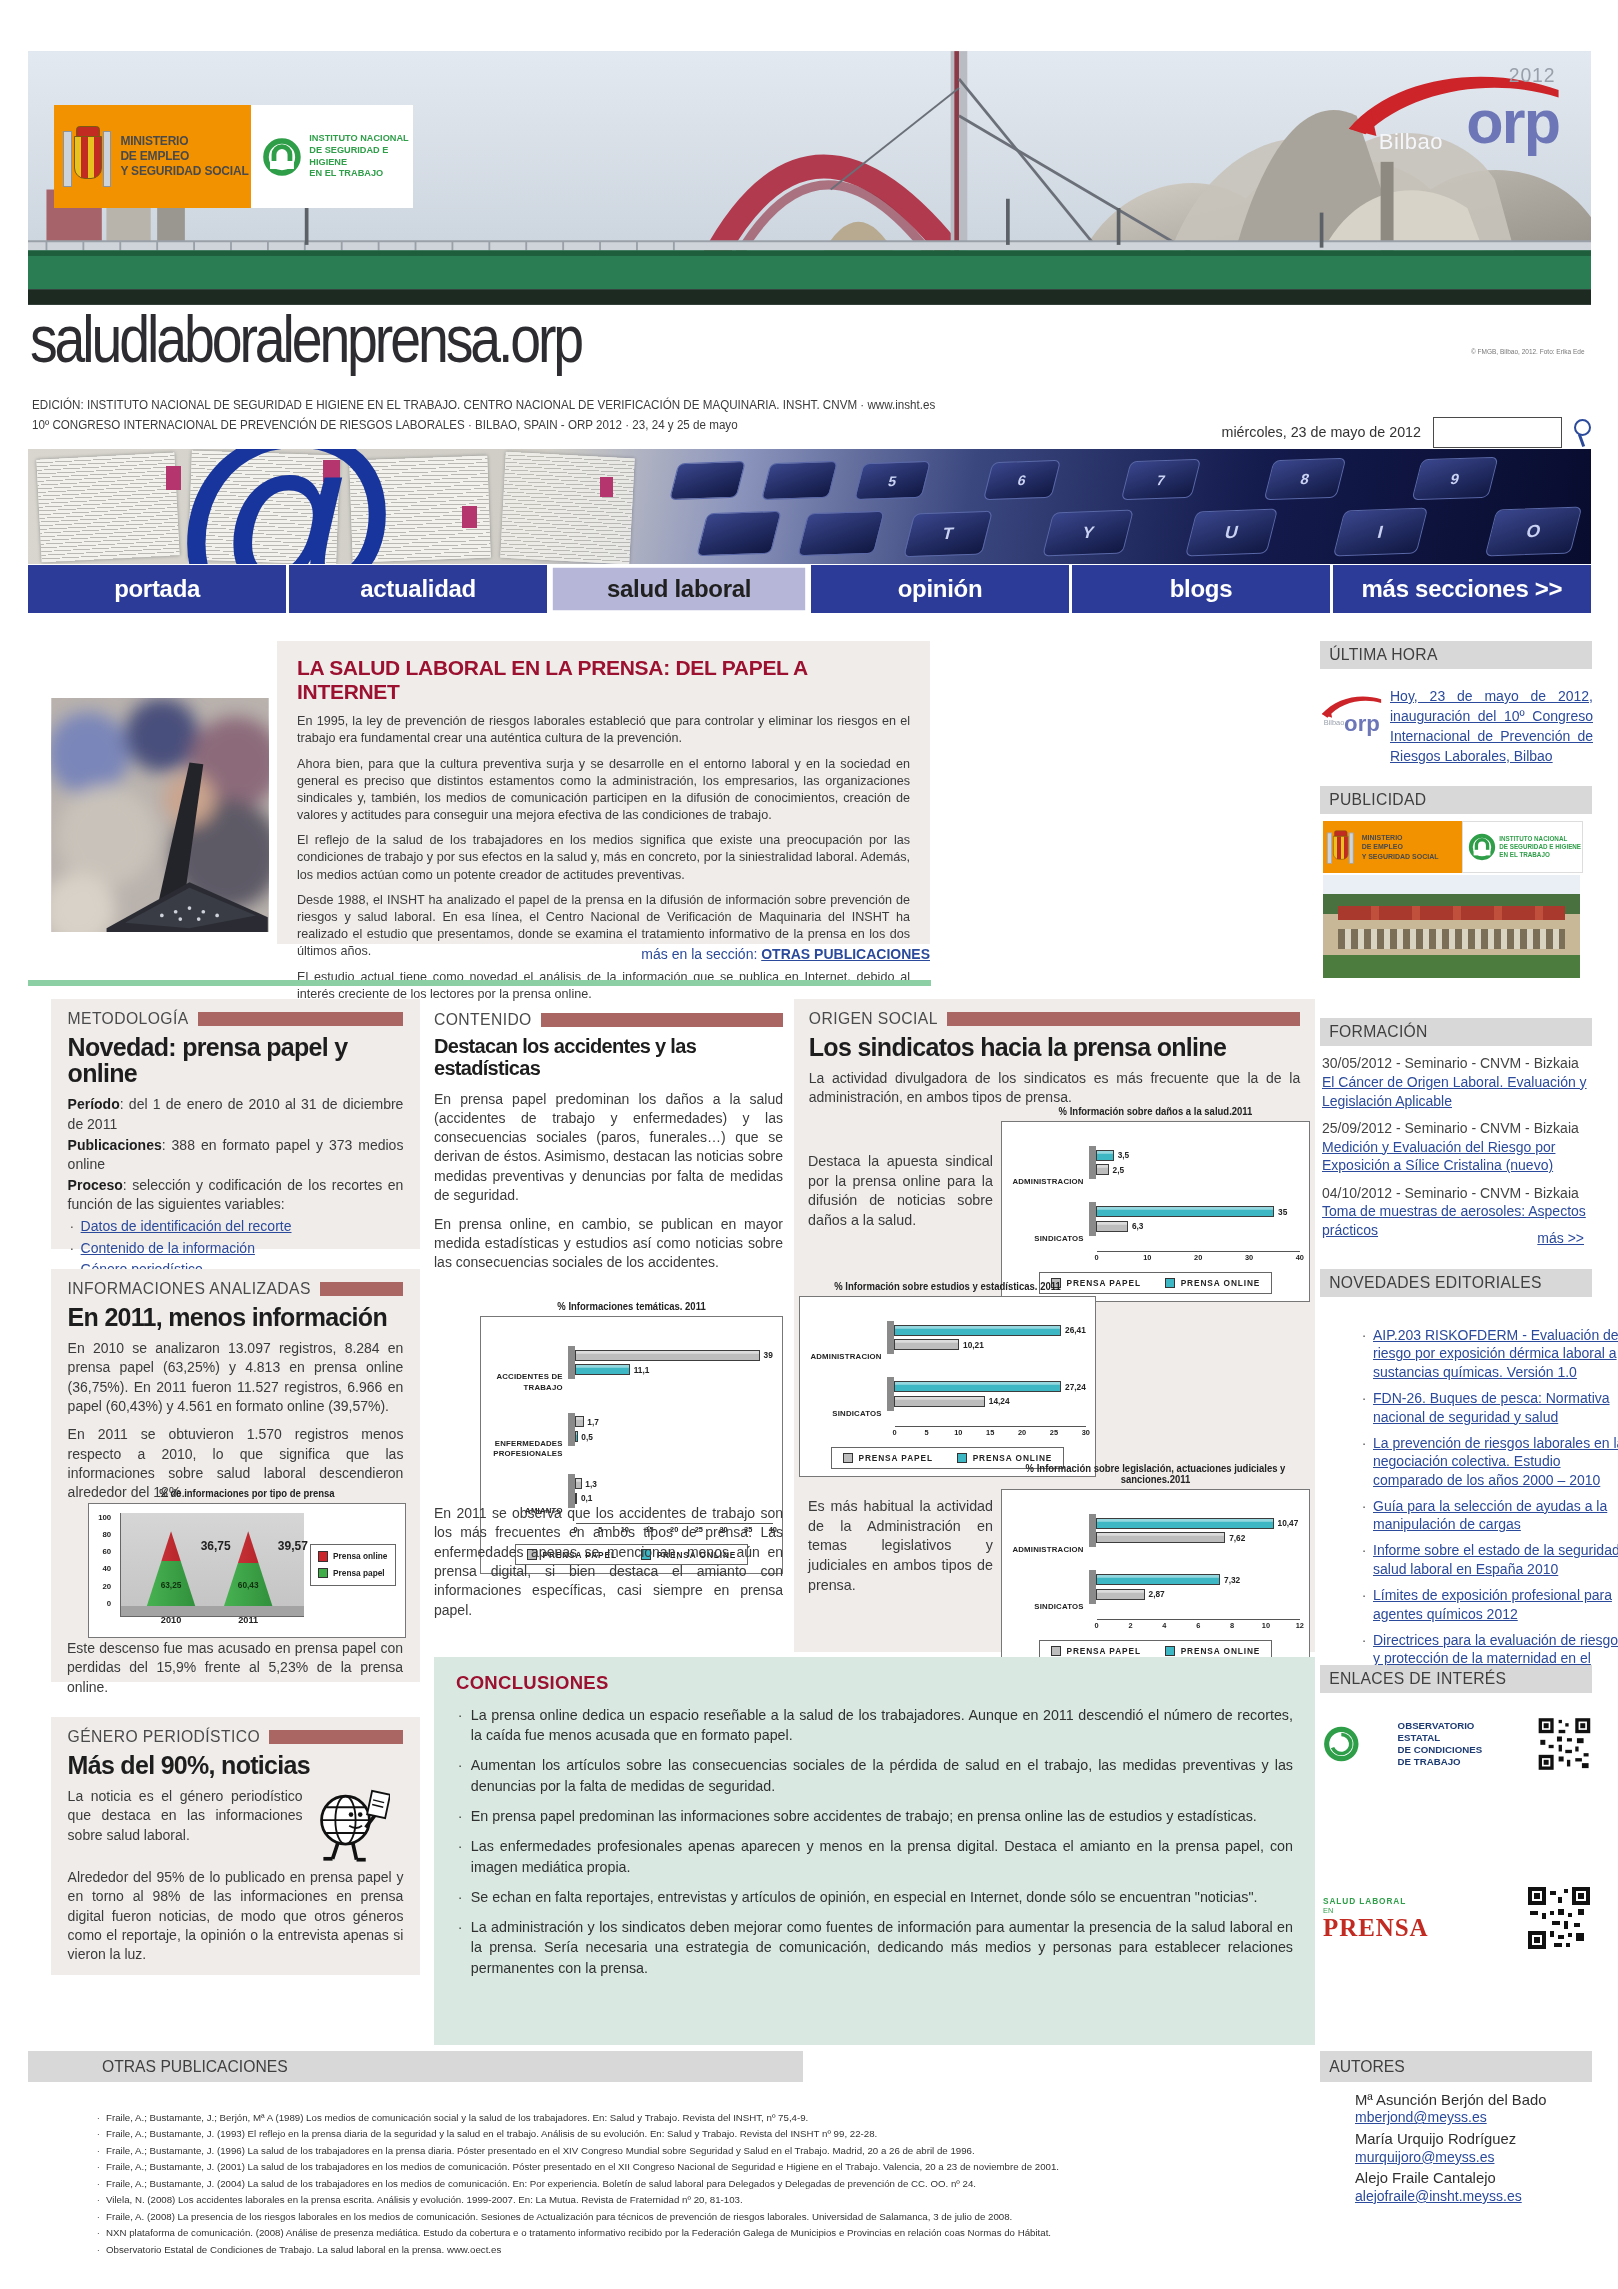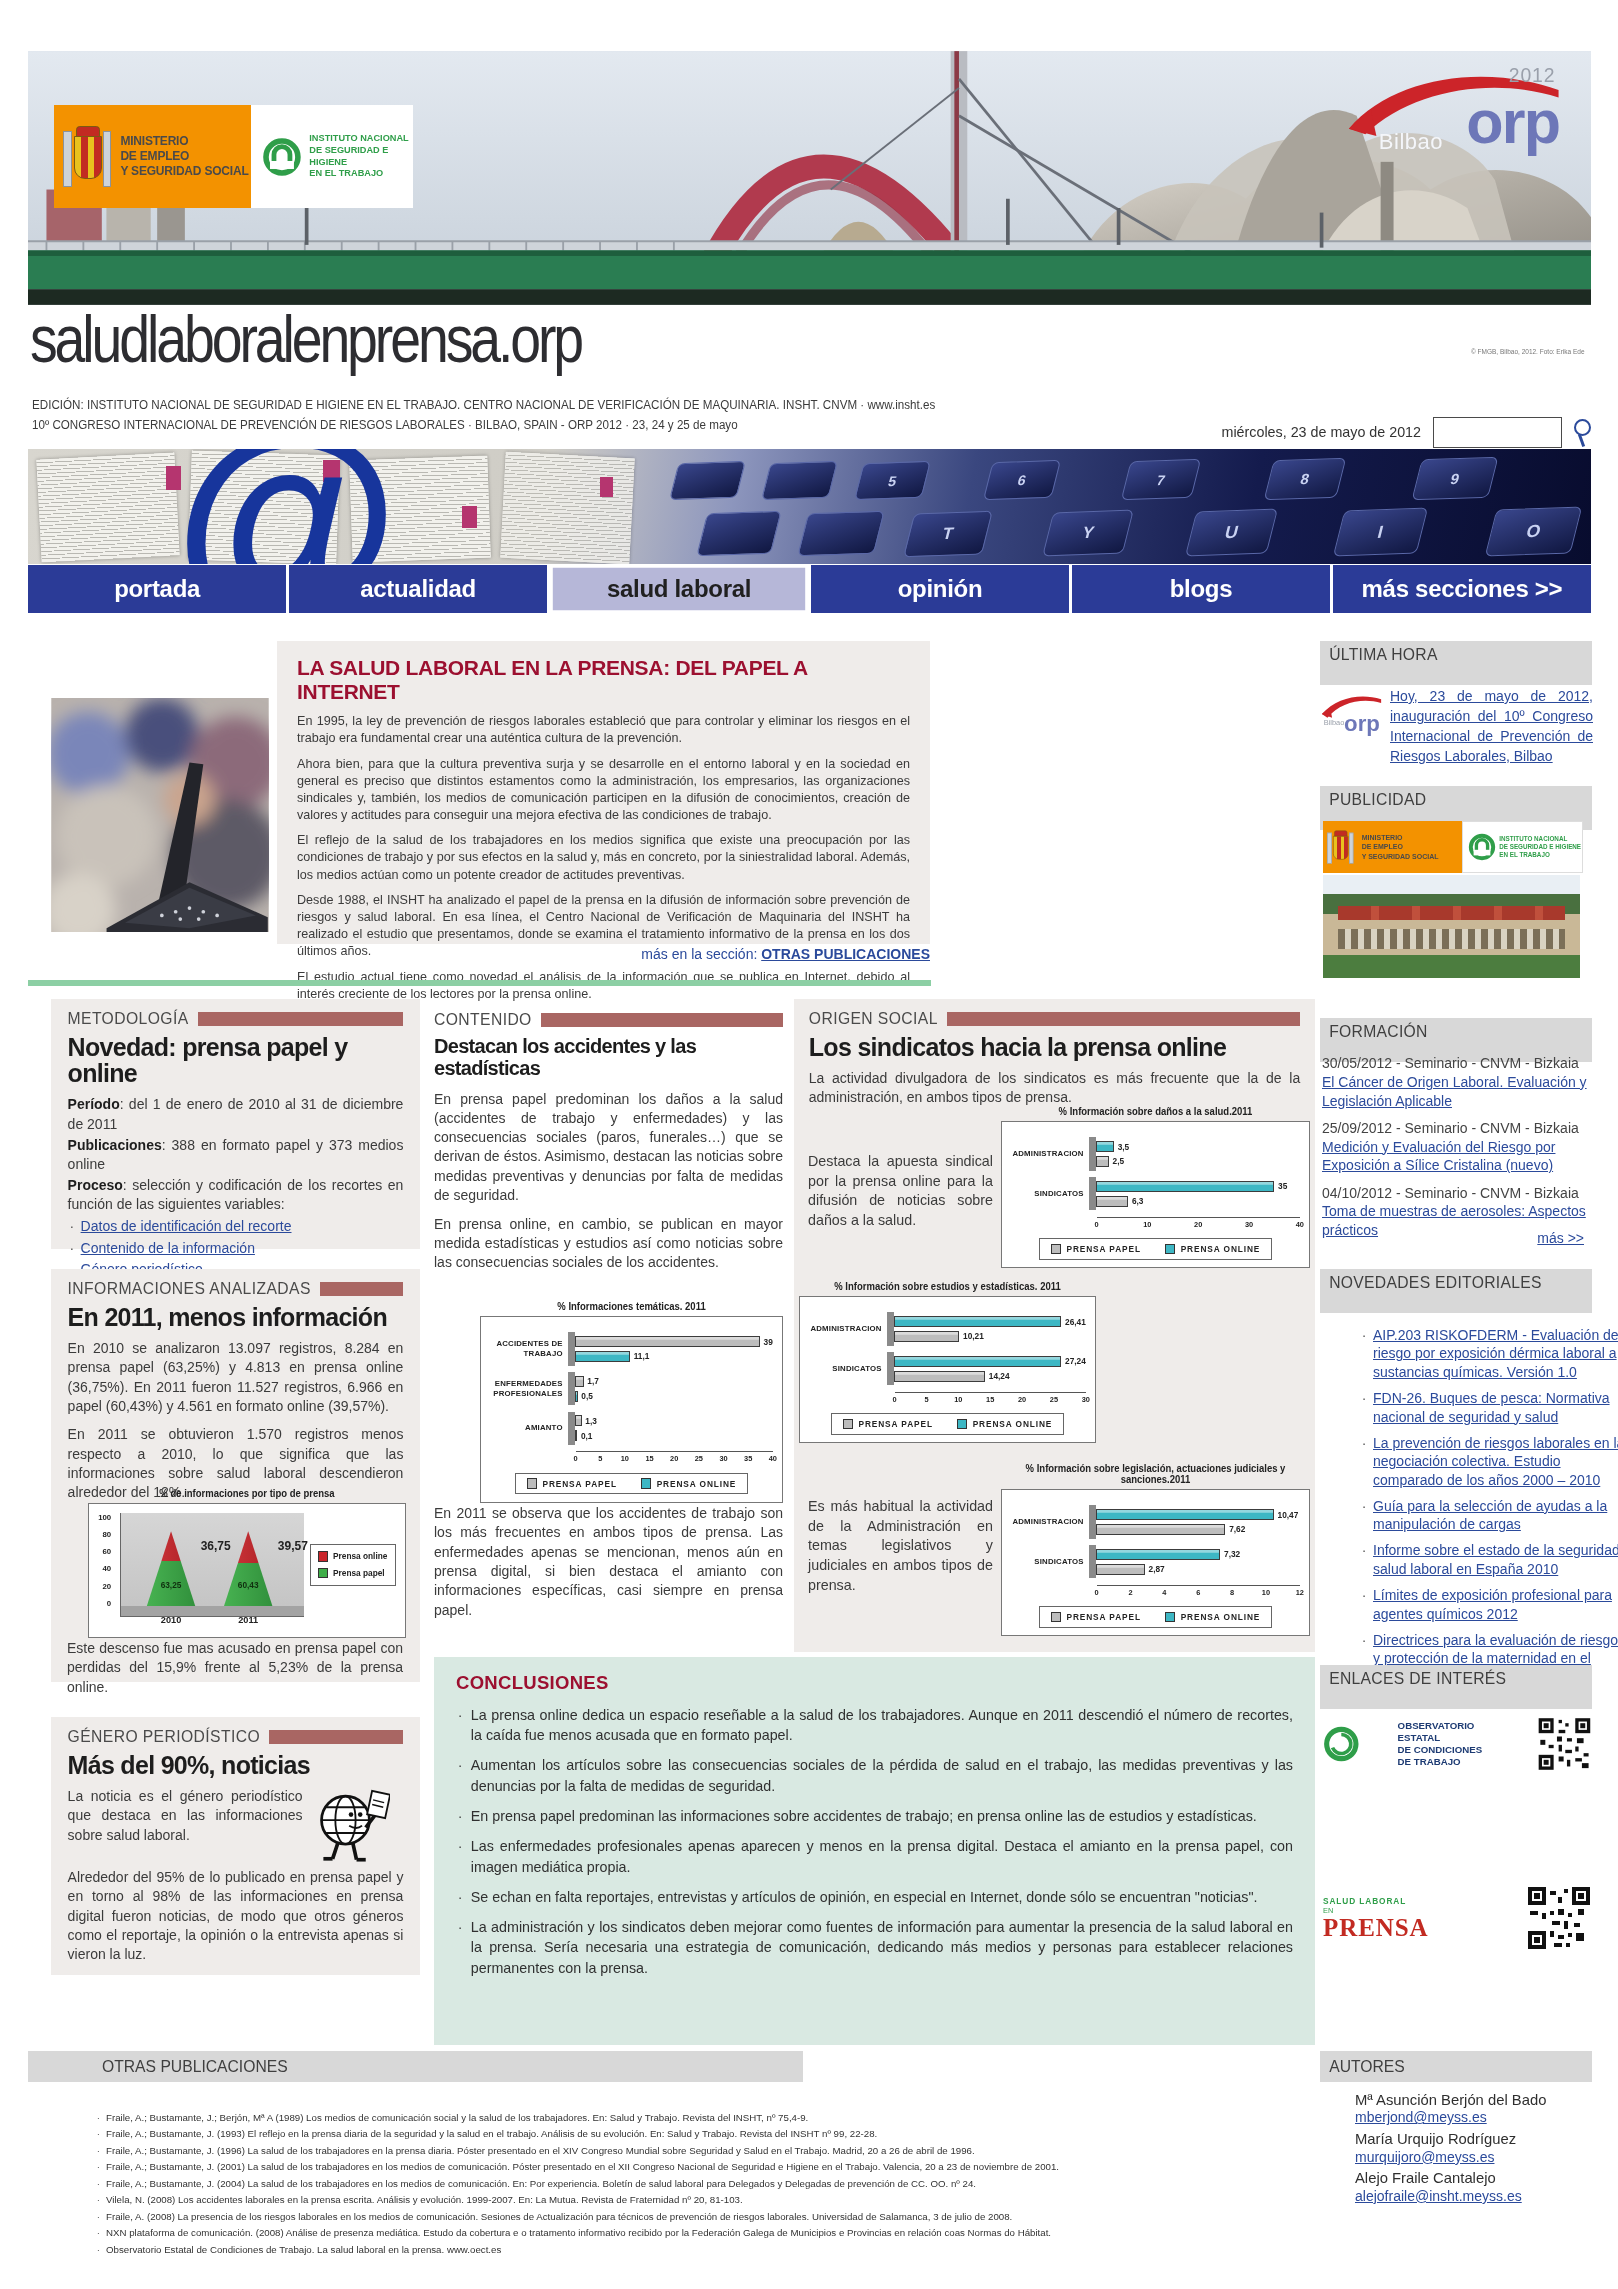--- a/index.html
+++ b/index.html
@@ -56,21 +56,21 @@
   .photo-woman{left:51px;top:698px;width:218px;height:234px;overflow:hidden;}
   .article{left:277px;top:641px;width:653px;height:303px;background:#efecea;padding:14.8px 20px 5.5px;box-sizing:border-box;}
   .headline{font-size:21px;font-weight:bold;color:#9c1030;letter-spacing:-0.3px;margin:0 0 9.2px;}
   .article p{font-size:12.6px;line-height:1.36;color:#3b3b3b;text-align:justify;margin:0 0 8.3px;}
   .more-link{left:277px;top:946px;width:653px;text-align:right;font-size:14px;}
   .more-link .pre{color:#2b4a9b;}
   .more-link .tgt{color:#2b4a9b;font-weight:bold;}
   .green-rule{left:28px;top:980px;width:903px;height:5.5px;background:#8ccfa4;}
 
   
-  .side-h{left:1320px;width:272px;height:44px;background:#d8d8d8;color:#3f3f3f;font-size:15.7px;
+  .side-h{left:1320px;width:272px;height:28px;background:#d8d8d8;color:#3f3f3f;font-size:15.7px;
           line-height:28px;padding-left:9.2px;box-sizing:border-box;letter-spacing:0.3px;}
   .ultima-logo{left:1320px;top:690px;width:63px;height:50px;}
   .ultima-text{left:1390px;top:687px;width:203px;font-size:14px;line-height:1.42;text-align:justify;}
   .pub-logos{left:1323px;top:821px;width:260px;height:52px;display:flex;}
   .pub-min{width:140px;background:#f39200;display:flex;align-items:center;}
   .pub-min .txt{font-size:7px;font-weight:bold;color:#4a4a4a;line-height:1.3;margin-left:3.7px;}
   .pub-ins{width:120px;background:#fff;display:flex;align-items:center;border:0.9px solid #ddd;}
   .pub-ins .txt{font-size:6.3px;font-weight:bold;color:#2f9e49;line-height:1.3;margin-left:3.7px;}
   .building{left:1323px;top:875px;width:257px;height:103px;
      background:linear-gradient(#e9eff4 0 18%,#49703f 18% 38%,#c9b897 38% 78%,#4c7d3f 78%);}
@@ -105,21 +105,21 @@
   .blist{margin:1.8px 0 0;padding:0;}
   .blist li{list-style:none;font-size:14px;margin:0 0 5.5px;position:relative;padding-left:13px;}
   .blist li::before{content:"·";position:absolute;left:1.8px;color:#555;}
   .bl{font-weight:bold;color:#1d1d1d;}
 
   
   .chart{font-family:"Liberation Sans",sans-serif;}
   .chart-title{font-size:10px;font-weight:bold;color:#222;text-align:center;margin-bottom:3.7px;transform:scaleX(.95);}
   .chart-box{background:#fff;border:1.8px solid #777;padding:9.2px 9.2px 7.4px;}
   .chart-row{display:grid;grid-template-columns:78px 1fr;align-items:center;margin:6.5px 0;}
-  .chart-cat{font-size:7.8px;font-weight:bold;color:#222;text-align:right;padding-right:5.5px;letter-spacing:0.2px;line-height:1.3;}
+  .chart-cat{font-size:7.8px;font-weight:bold;color:#222;text-align:right;padding-right:5.5px;letter-spacing:0.2px;line-height:1.3;margin-top:40px;}
   .chart-bars{border-left:7.4px solid #8a8a8a;position:relative;padding:0.9px 0;}
   .chart-barline{display:flex;align-items:center;height:13px;margin:1.8px 0;}
   .chart-bar{height:11px;border:0.9px solid #3c3c3c;box-sizing:border-box;box-shadow:inset 0 2.8px rgba(255,255,255,.45);}
   .chart-val{font-size:8.3px;font-weight:bold;margin-left:3.7px;color:#222;white-space:nowrap;}
   .chart-axisrow{display:grid;grid-template-columns:78px 1fr;}
   .chart-axis{position:relative;height:13px;border-top:1.8px solid #555;margin-left:7.4px;}
   .chart-tick{position:absolute;top:1.8px;transform:translateX(-50%);font-size:7.4px;font-weight:bold;color:#222;}
   .chart-legend{display:flex;justify-content:center;gap:24px;border:0.9px solid #666;margin:7.4px auto 0;padding:4.6px 11px;width:fit-content;background:#fff;}
   .chart-legend .li{display:flex;align-items:center;gap:5.5px;font-size:8.3px;font-weight:bold;letter-spacing:0.9px;color:#222;}
   .swatch{width:8.3px;height:8.3px;border:0.9px solid #333;flex:none;}

